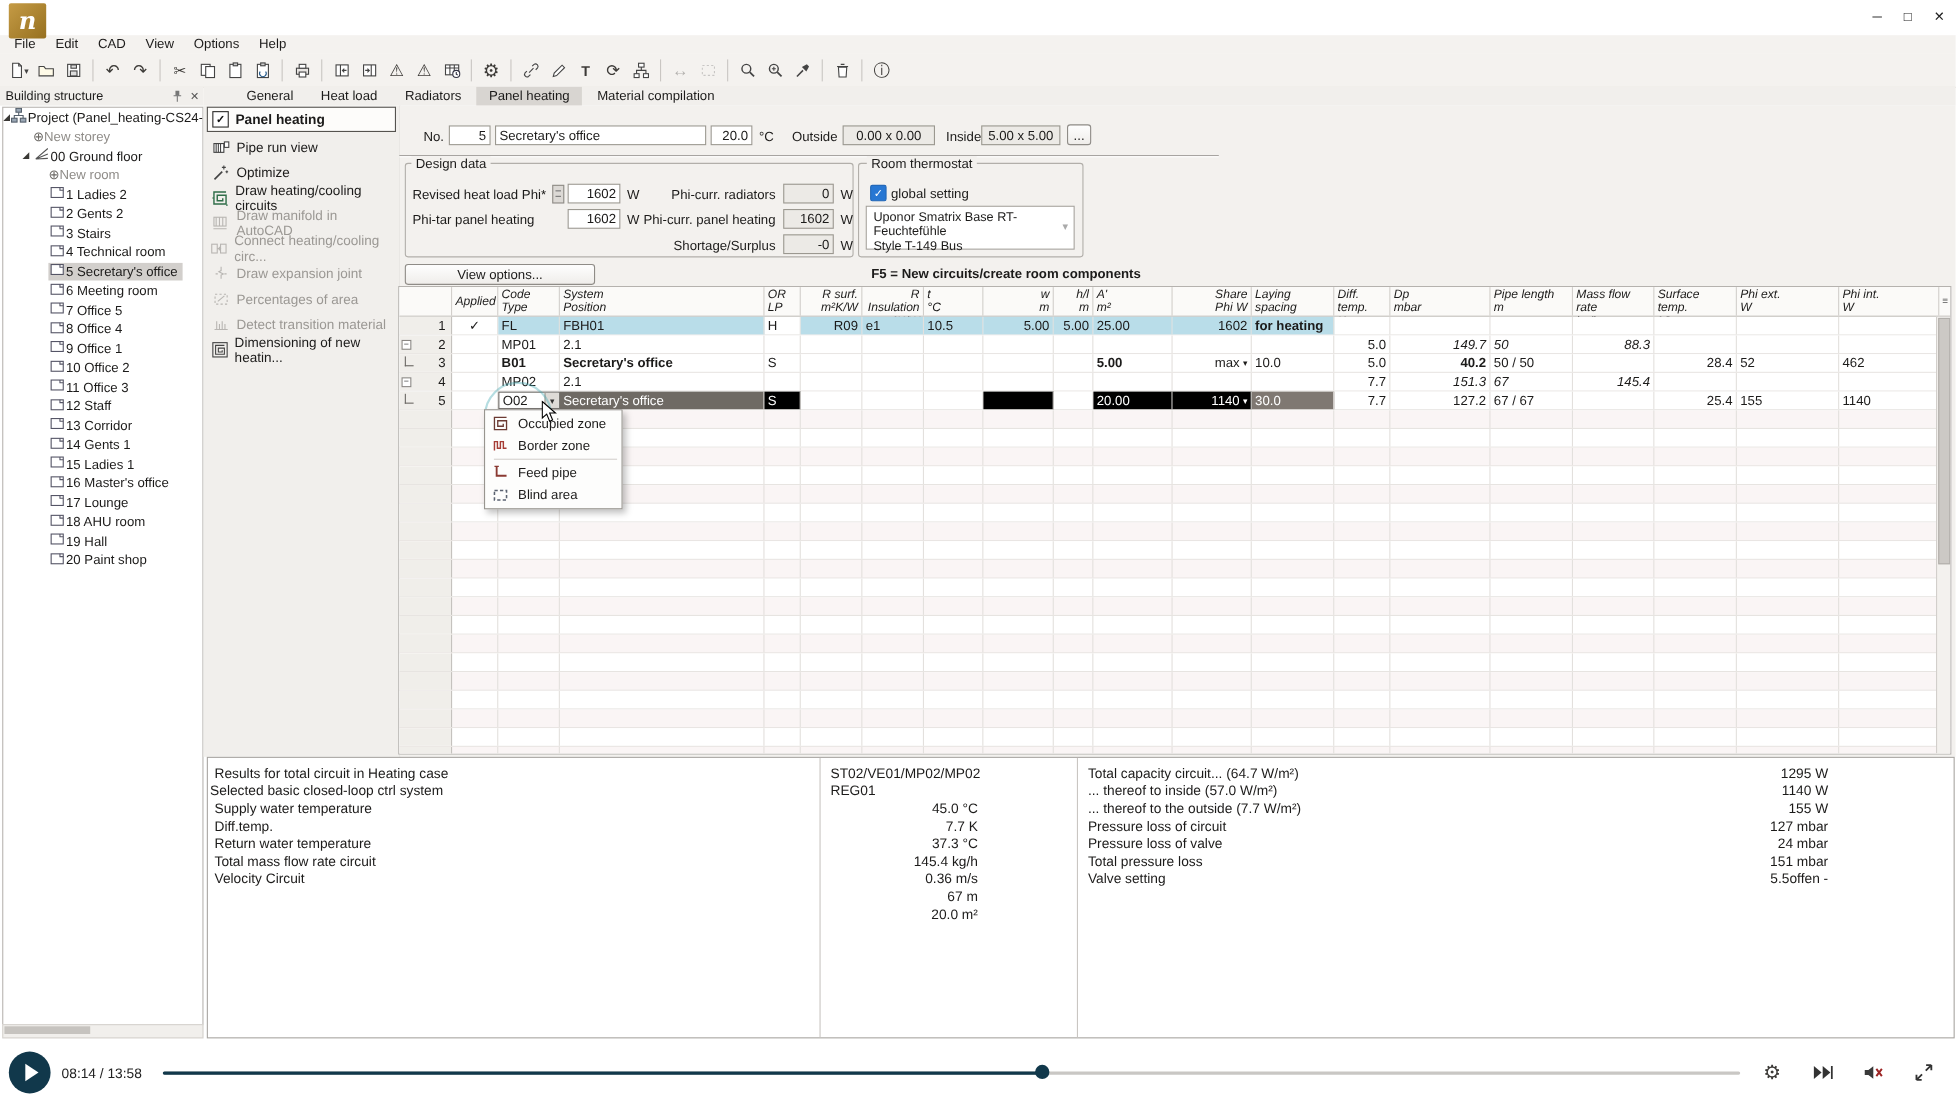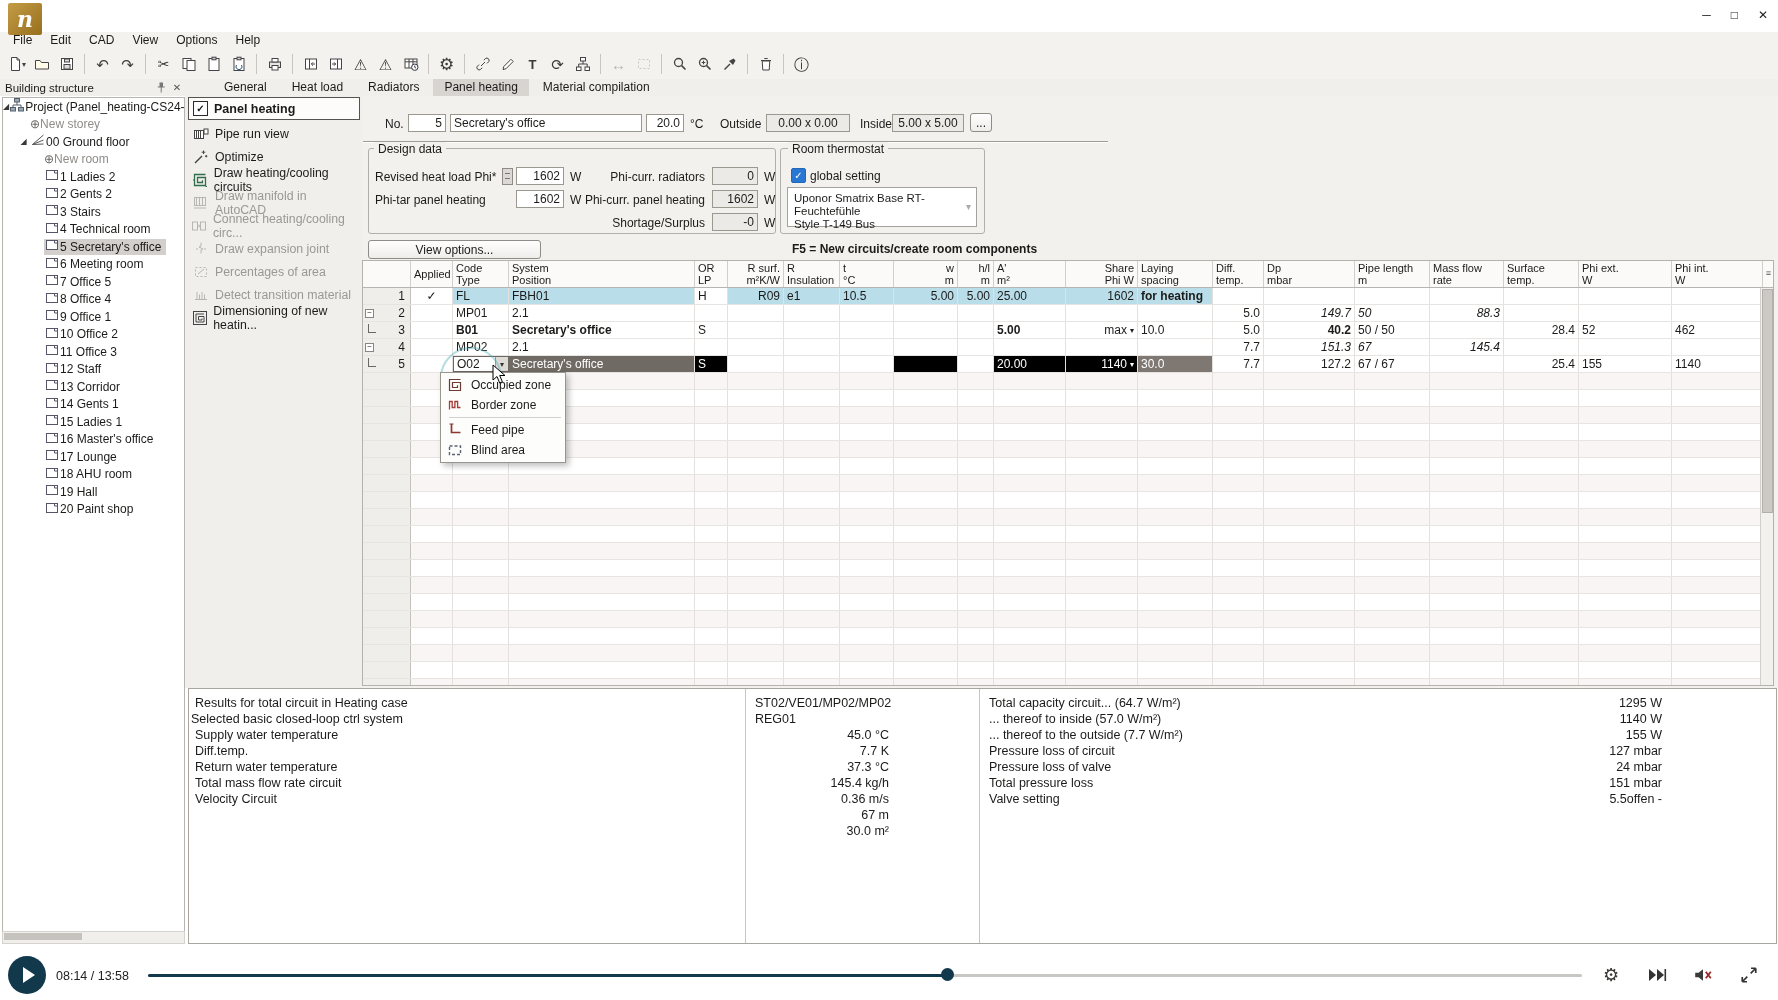--- a/index.html
+++ b/index.html
@@ -71,21 +71,21 @@
           display:flex;align-items:center;justify-content:center;color:#fff;font-size:10px;}
   .combo{position:absolute;background:#fff;border:1px solid #a5a29c;font-size:11.5px;line-height:13px;
          padding:4px 18px 3px 6px;box-sizing:border-box;}
   .combo .chev{position:absolute;right:5px;top:12px;color:#aaa;font-size:10px;}
   .f5hint{position:absolute;font-weight:700;font-size:12px;}
   
   #grid{position:absolute;left:362px;top:260px;width:1412px;height:426px;background:#fff;
         border:1px solid #b5b2ae;box-sizing:border-box;overflow:hidden;}
   .g-header{display:flex;height:27px;background:#fbfaf8;border-bottom:1px solid #b8b5b1;box-sizing:border-box;position:relative;}
   .g-col{box-sizing:border-box;border-right:1px solid #d2cfcb;padding:1px 3px;font-size:11px;line-height:12px;
-         display:flex;flex-direction:column;}
+         display:flex;flex-direction:column;font-style:italic;}
   .g-col.har{text-align:right;}
   .g-col.single{justify-content:center;}
   .cornerbtn{position:absolute;right:2px;top:7px;font-size:9px;color:#555;}
   .g-row{display:flex;height:17px;box-sizing:border-box;border-bottom:1px solid #e7e4e1;background:#fff;}
   .g-row.stripe{background:#faf5f5;}
   .g-cell{box-sizing:border-box;border-right:1px solid #e3e0dd;padding:0 3px;font-size:12px;display:flex;
           align-items:center;overflow:hidden;white-space:nowrap;}
   .g-cell.ar{justify-content:flex-end;}
   .g-cell.ac{justify-content:center;}
   .g-cell.b{font-weight:700;}
@@ -801,21 +801,21 @@
           <div class="l2">Position</div>
         </div>
         <div class="g-col" style="width: 33px;">
           <div class="l1">OR</div>
           <div class="l2">LP</div>
         </div>
         <div class="g-col har" style="width: 56px;">
           <div class="l1">R surf.</div>
           <div class="l2">m²K/W</div>
         </div>
-        <div class="g-col" style="width: 56px;">
+        <div class="g-col" style="width: 56px; text-align: right;">
           <div class="l1">R Insulation</div>
           <div class="l2">m²K/W</div>
         </div>
         <div class="g-col" style="width: 54px;">
           <div class="l1">t</div>
           <div class="l2">°C</div>
         </div>
         <div class="g-col har" style="width: 64px;">
           <div class="l1">w</div>
           <div class="l2">m</div>
@@ -1577,21 +1577,21 @@
       <div class="rrow" style="top: 38px; left: 560px; width: 140px; justify-content: flex-end;">45.0 °C</div>
       <div class="rrow" style="left: 6px; top: 54px; width: 540px;">Diff.temp.</div>
       <div class="rrow" style="top: 54px; left: 560px; width: 140px; justify-content: flex-end;">7.7 K</div>
       <div class="rrow" style="left: 6px; top: 70px; width: 540px;">Return water temperature</div>
       <div class="rrow" style="top: 70px; left: 560px; width: 140px; justify-content: flex-end;">37.3 °C</div>
       <div class="rrow" style="left: 6px; top: 86px; width: 540px;">Total mass flow rate circuit</div>
       <div class="rrow" style="top: 86px; left: 560px; width: 140px; justify-content: flex-end;">145.4 kg/h</div>
       <div class="rrow" style="left: 6px; top: 102px; width: 540px;">Velocity Circuit</div>
       <div class="rrow" style="top: 102px; left: 560px; width: 140px; justify-content: flex-end;">0.36 m/s</div>
       <div class="rrow" style="top: 118px; left: 560px; width: 140px; justify-content: flex-end;">67 m</div>
-      <div class="rrow" style="top: 134px; left: 560px; width: 140px; justify-content: flex-end;">30.0 m²</div>
+      <div class="rrow" style="top: 134px; left: 560px; width: 140px; justify-content: flex-end;">20.0 m²</div>
       <div class="rrow" style="left: 800px; top: 6px; width: 430px;">Total capacity circuit... (64.7 W/m²)</div>
       <div class="rrow" style="left: 1240px; top: 6px; width: 233px; justify-content: flex-end;">1295 W</div>
       <div class="rrow" style="left: 800px; top: 22px; width: 430px;">... thereof to inside (57.0 W/m²)</div>
       <div class="rrow" style="left: 1240px; top: 22px; width: 233px; justify-content: flex-end;">1140 W</div>
       <div class="rrow" style="left: 800px; top: 38px; width: 430px;">... thereof to the outside (7.7 W/m²)</div>
       <div class="rrow" style="left: 1240px; top: 38px; width: 233px; justify-content: flex-end;">155 W</div>
       <div class="rrow" style="left: 800px; top: 54px; width: 430px;">Pressure loss of circuit</div>
       <div class="rrow" style="left: 1240px; top: 54px; width: 233px; justify-content: flex-end;">127 mbar</div>
       <div class="rrow" style="left: 800px; top: 70px; width: 430px;">Pressure loss of valve</div>
       <div class="rrow" style="left: 1240px; top: 70px; width: 233px; justify-content: flex-end;">24 mbar</div>

